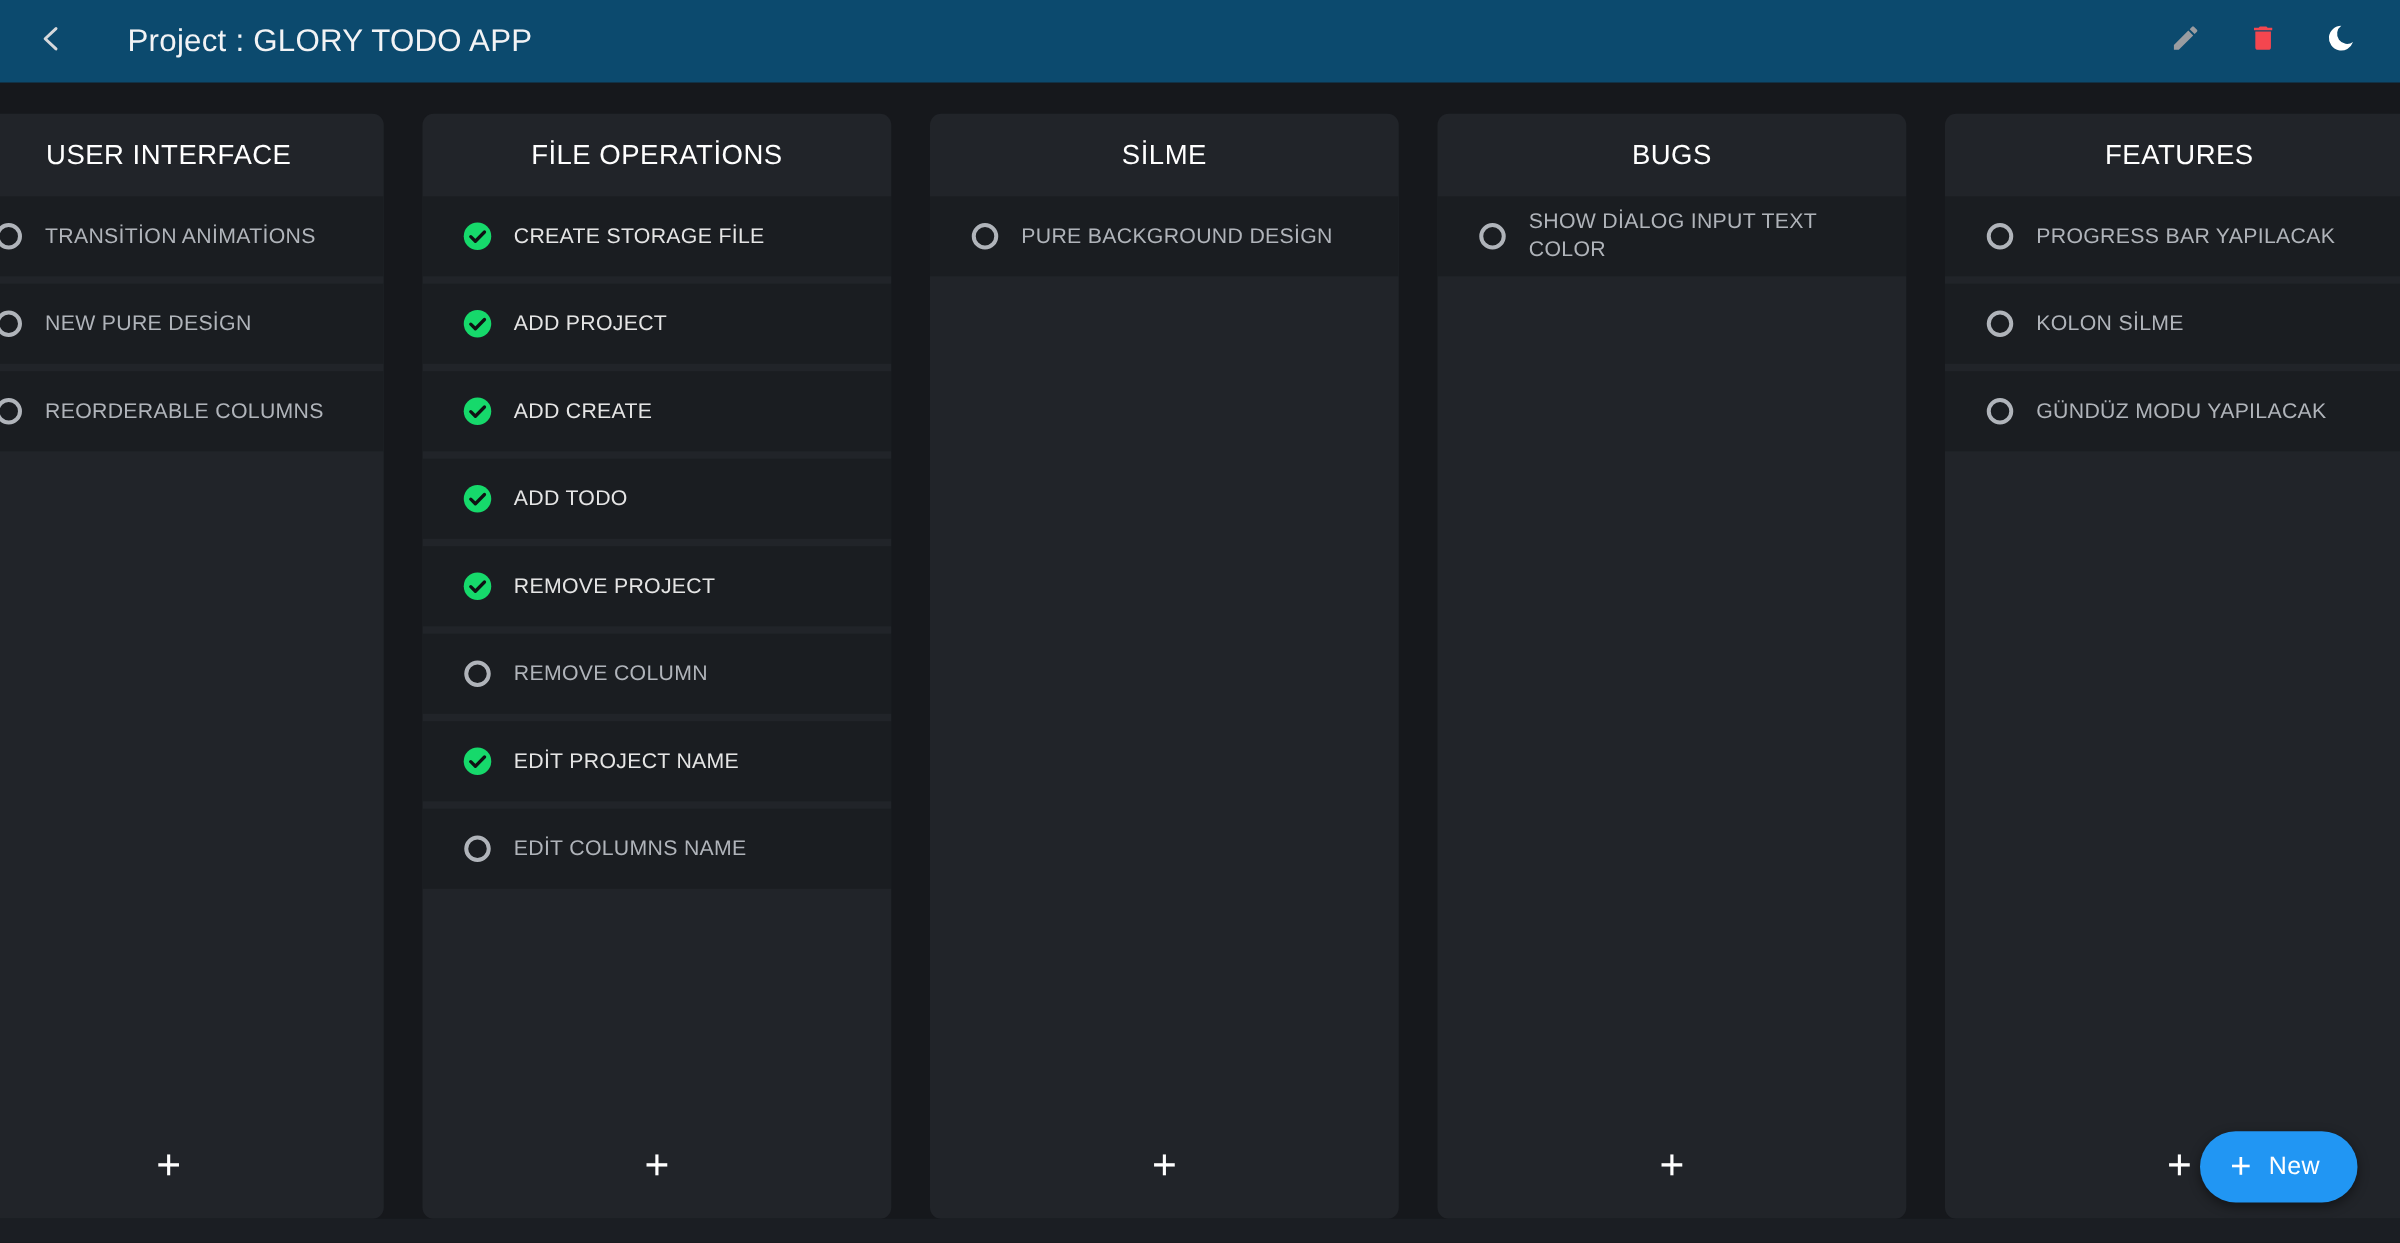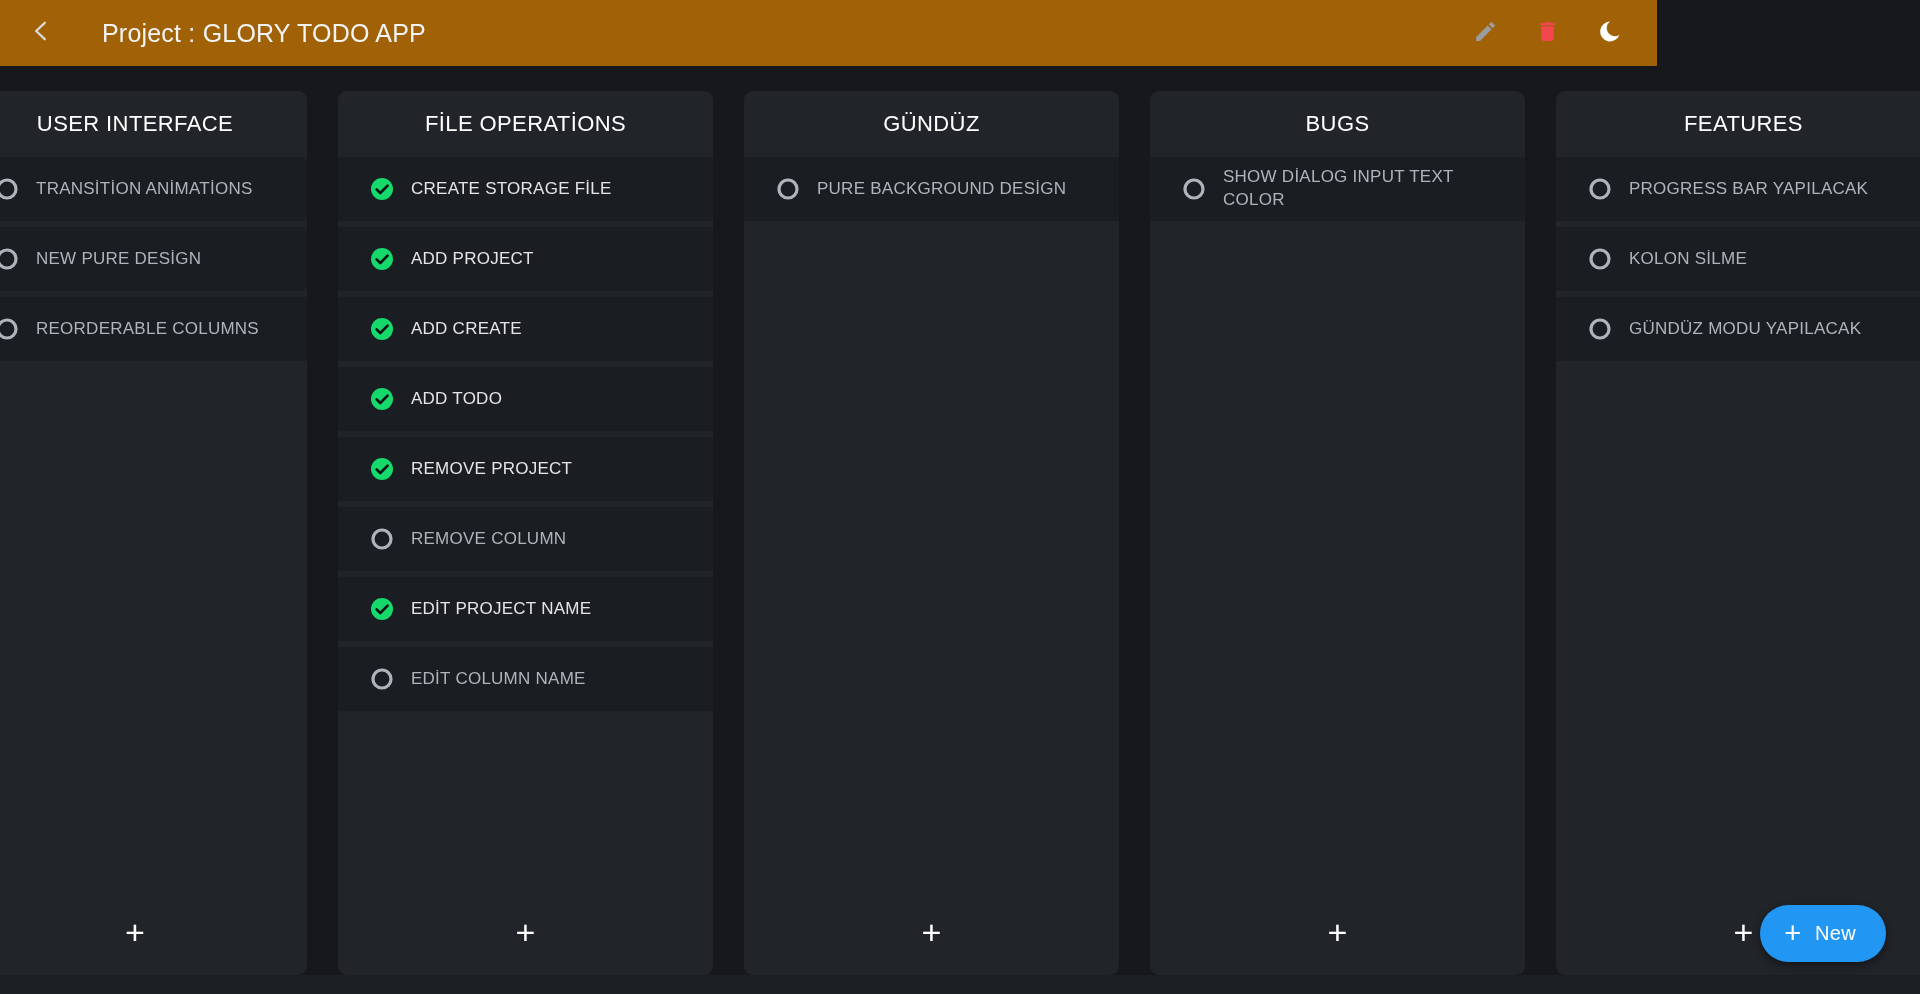--- a/index.html
+++ b/index.html
@@ -6,22 +6,22 @@
   html, body {
     width: 1920px; height: 994px;
     background: #16181c;
     font-family: "Liberation Sans", sans-serif;
     overflow: hidden;
   }
 
   
   #appbar {
     position: absolute; top: 0; left: 0;
-    width: 1657px; height: 66px;
-    background: #a16207;
+    width: 1920px; height: 66px;
+    background: #0c4a6e;
     display: flex; align-items: center;
   }
   #back-btn {
     width: 58px; height: 58px;
     margin-left: 12px;
     display: flex; align-items: center; justify-content: center;
     cursor: pointer; border-radius: 50%;
   }
   #appbar-title {
     margin-left: 32px;
@@ -283,29 +283,29 @@
             </svg>
           </span>
           <span class="todo-label">EDİT PROJECT NAME</span>
         </div>
         <div class="todo-item open">
           <span style="flex: 0 0 auto; display: flex;">
             <svg class="ck" viewBox="0 0 24 24">
               <circle cx="12" cy="12" r="9" fill="none" stroke="#b0b4ba" stroke-width="3.2"></circle>
             </svg>
           </span>
-          <span class="todo-label">EDİT COLUMN NAME</span>
+          <span class="todo-label">EDİT COLUMNS NAME</span>
         </div>
       </div>
       <div class="col-add">
         <span class="plus-glyph">+</span>
       </div>
     </div>
     <div class="column col-normal">
-      <div class="col-header">GÜNDÜZ</div>
+      <div class="col-header">SİLME</div>
       <div class="col-items">
         <div class="todo-item open">
           <span style="flex: 0 0 auto; display: flex;">
             <svg class="ck" viewBox="0 0 24 24">
               <circle cx="12" cy="12" r="9" fill="none" stroke="#b0b4ba" stroke-width="3.2"></circle>
             </svg>
           </span>
           <span class="todo-label">PURE BACKGROUND DESİGN</span>
         </div>
       </div>

